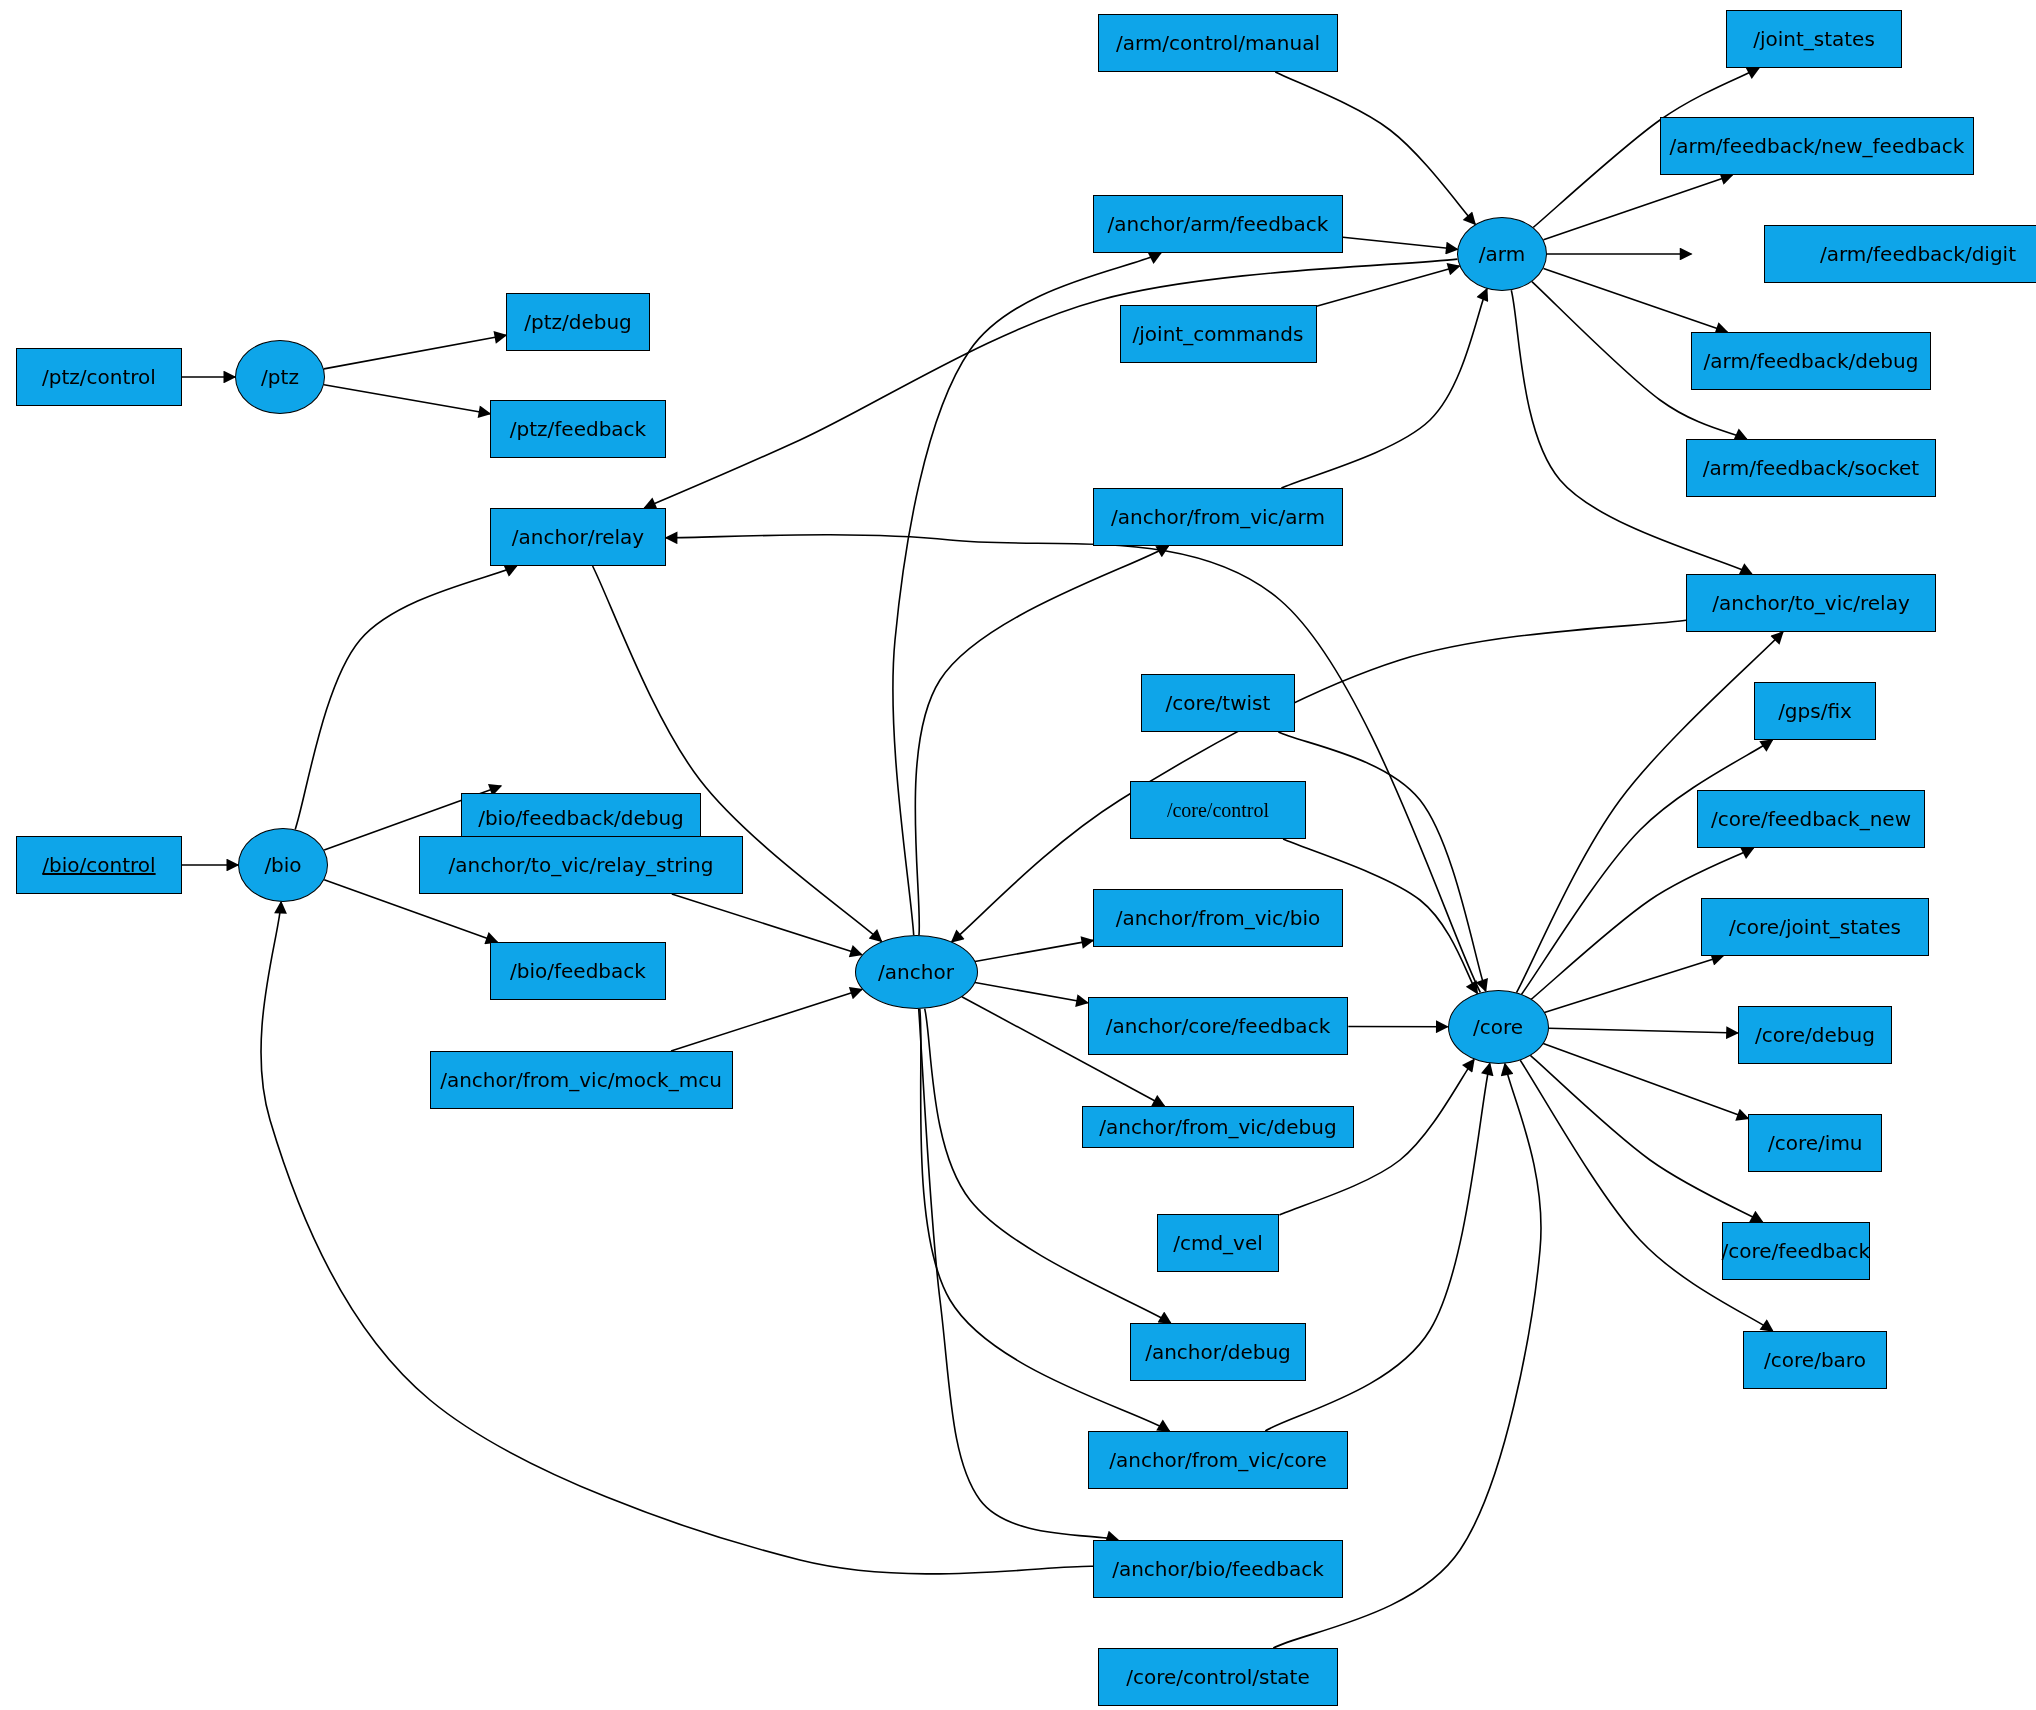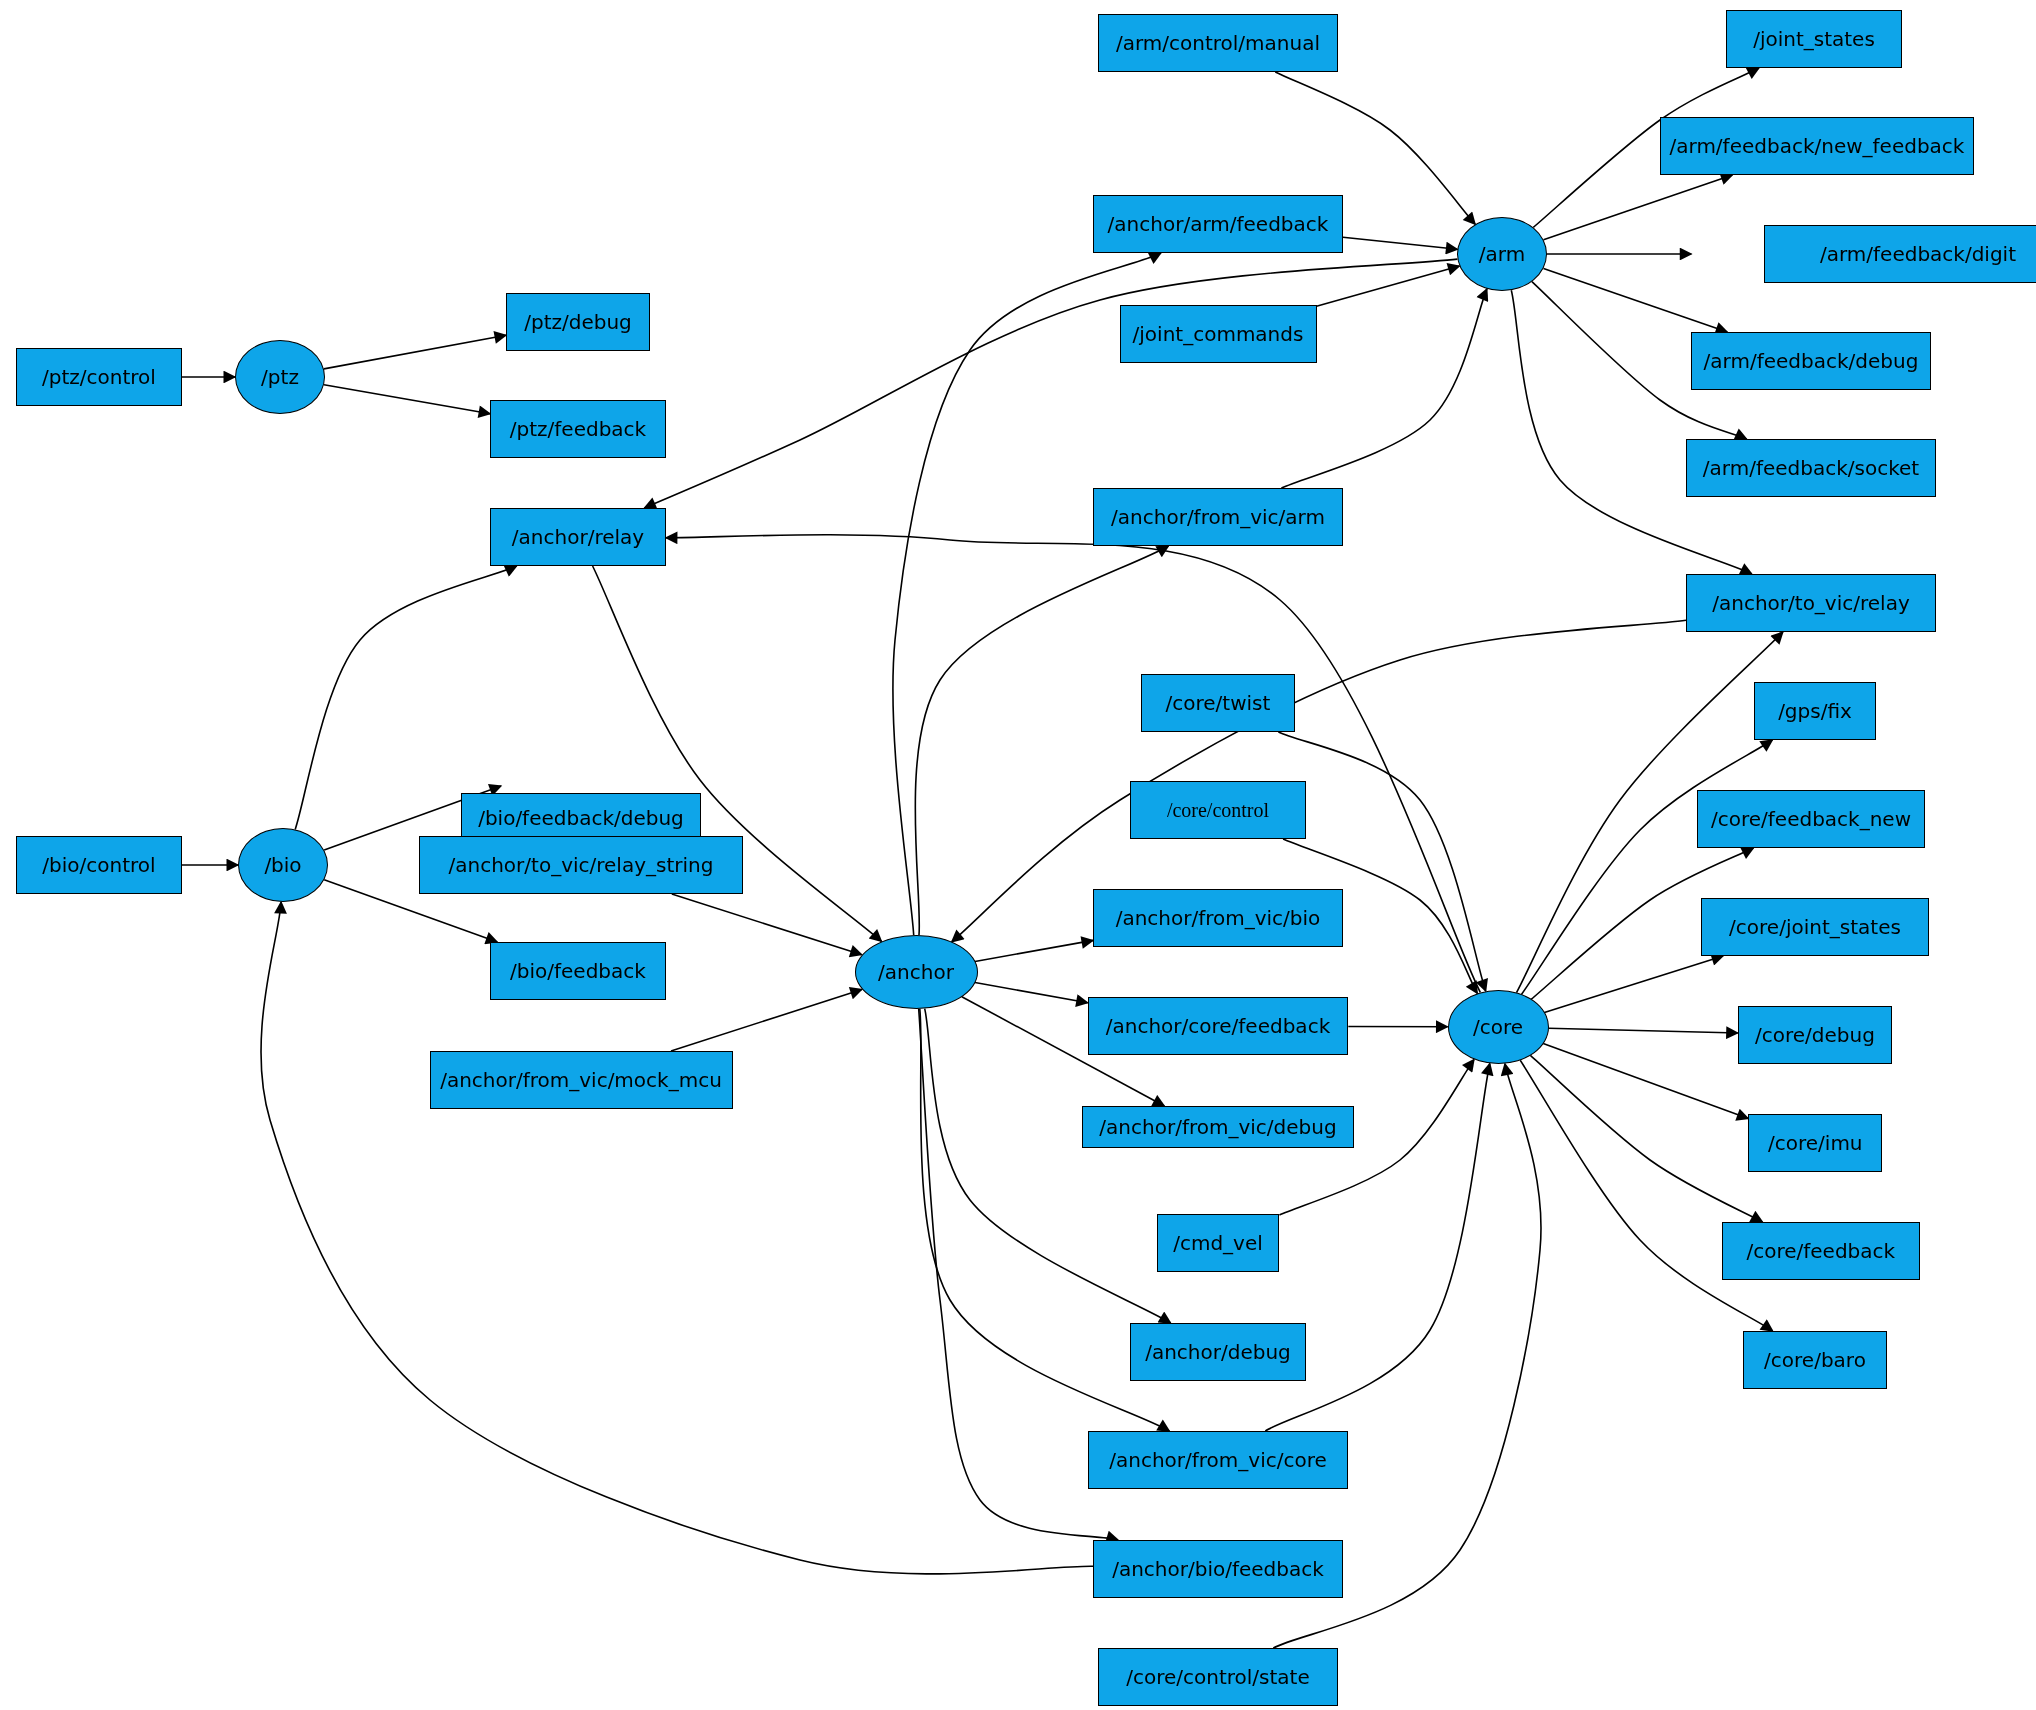--- a/index.html
+++ b/index.html
@@ -126,21 +126,21 @@
     </div>
     <div class="node box" style="left: 1686px; top: 439px; width: 250px; height: 58px;">
       <span>/arm/feedback/socket</span>
     </div>
     <div class="node box" style="left: 1093px; top: 488px; width: 250px; height: 58px;">
       <span>/anchor/from_vic/arm</span>
     </div>
     <div class="node box" style="left: 1686px; top: 574px; width: 250px; height: 58px;">
       <span>/anchor/to_vic/relay</span>
     </div>
-    <div class="node box" style="left: 16.4px; top: 836px; width: 165.2px; height: 58px;">
+    <div class="node box" style="left: 16.4px; top: 836px; width: 165.2px; height: 58px; text-decoration: underline;">
       <span>/bio/control</span>
     </div>
     <div class="node ellipse" style="left: 238px; top: 828px; width: 90px; height: 74px;">
       <span>/bio</span>
     </div>
     <div class="node box" style="left: 461.3px; top: 761px; width: 239.4px; height: 50px; margin-top: 32px;">
       <span>/bio/feedback/debug</span>
     </div>
     <div class="node box" style="left: 418.9px; top: 836px; width: 324.2px; height: 58px;">
       <span>/anchor/to_vic/relay_string</span>
@@ -183,21 +183,21 @@
     </div>
     <div class="node box" style="left: 1700.6px; top: 898px; width: 228.8px; height: 58px;">
       <span>/core/joint_states</span>
     </div>
     <div class="node box" style="left: 1737.7px; top: 1006px; width: 154.6px; height: 58px;">
       <span>/core/debug</span>
     </div>
     <div class="node box" style="left: 1748.3px; top: 1114px; width: 134px; height: 58px;">
       <span>/core/imu</span>
     </div>
-    <div class="node box" style="left: 1721.8px; top: 1222px; width: 198px; height: 58px;">
+    <div class="node box" style="left: 1721.8px; top: 1222px; width: 148px; height: 58px;">
       <span>/core/feedback</span>
     </div>
     <div class="node box" style="left: 1743px; top: 1331px; width: 144px; height: 58px;">
       <span>/core/baro</span>
     </div>
     <div class="node box" style="left: 1130.1px; top: 1323px; width: 175.8px; height: 58px;">
       <span>/anchor/debug</span>
     </div>
     <div class="node box" style="left: 1087.7px; top: 1431px; width: 260.6px; height: 58px;">
       <span>/anchor/from_vic/core</span>

